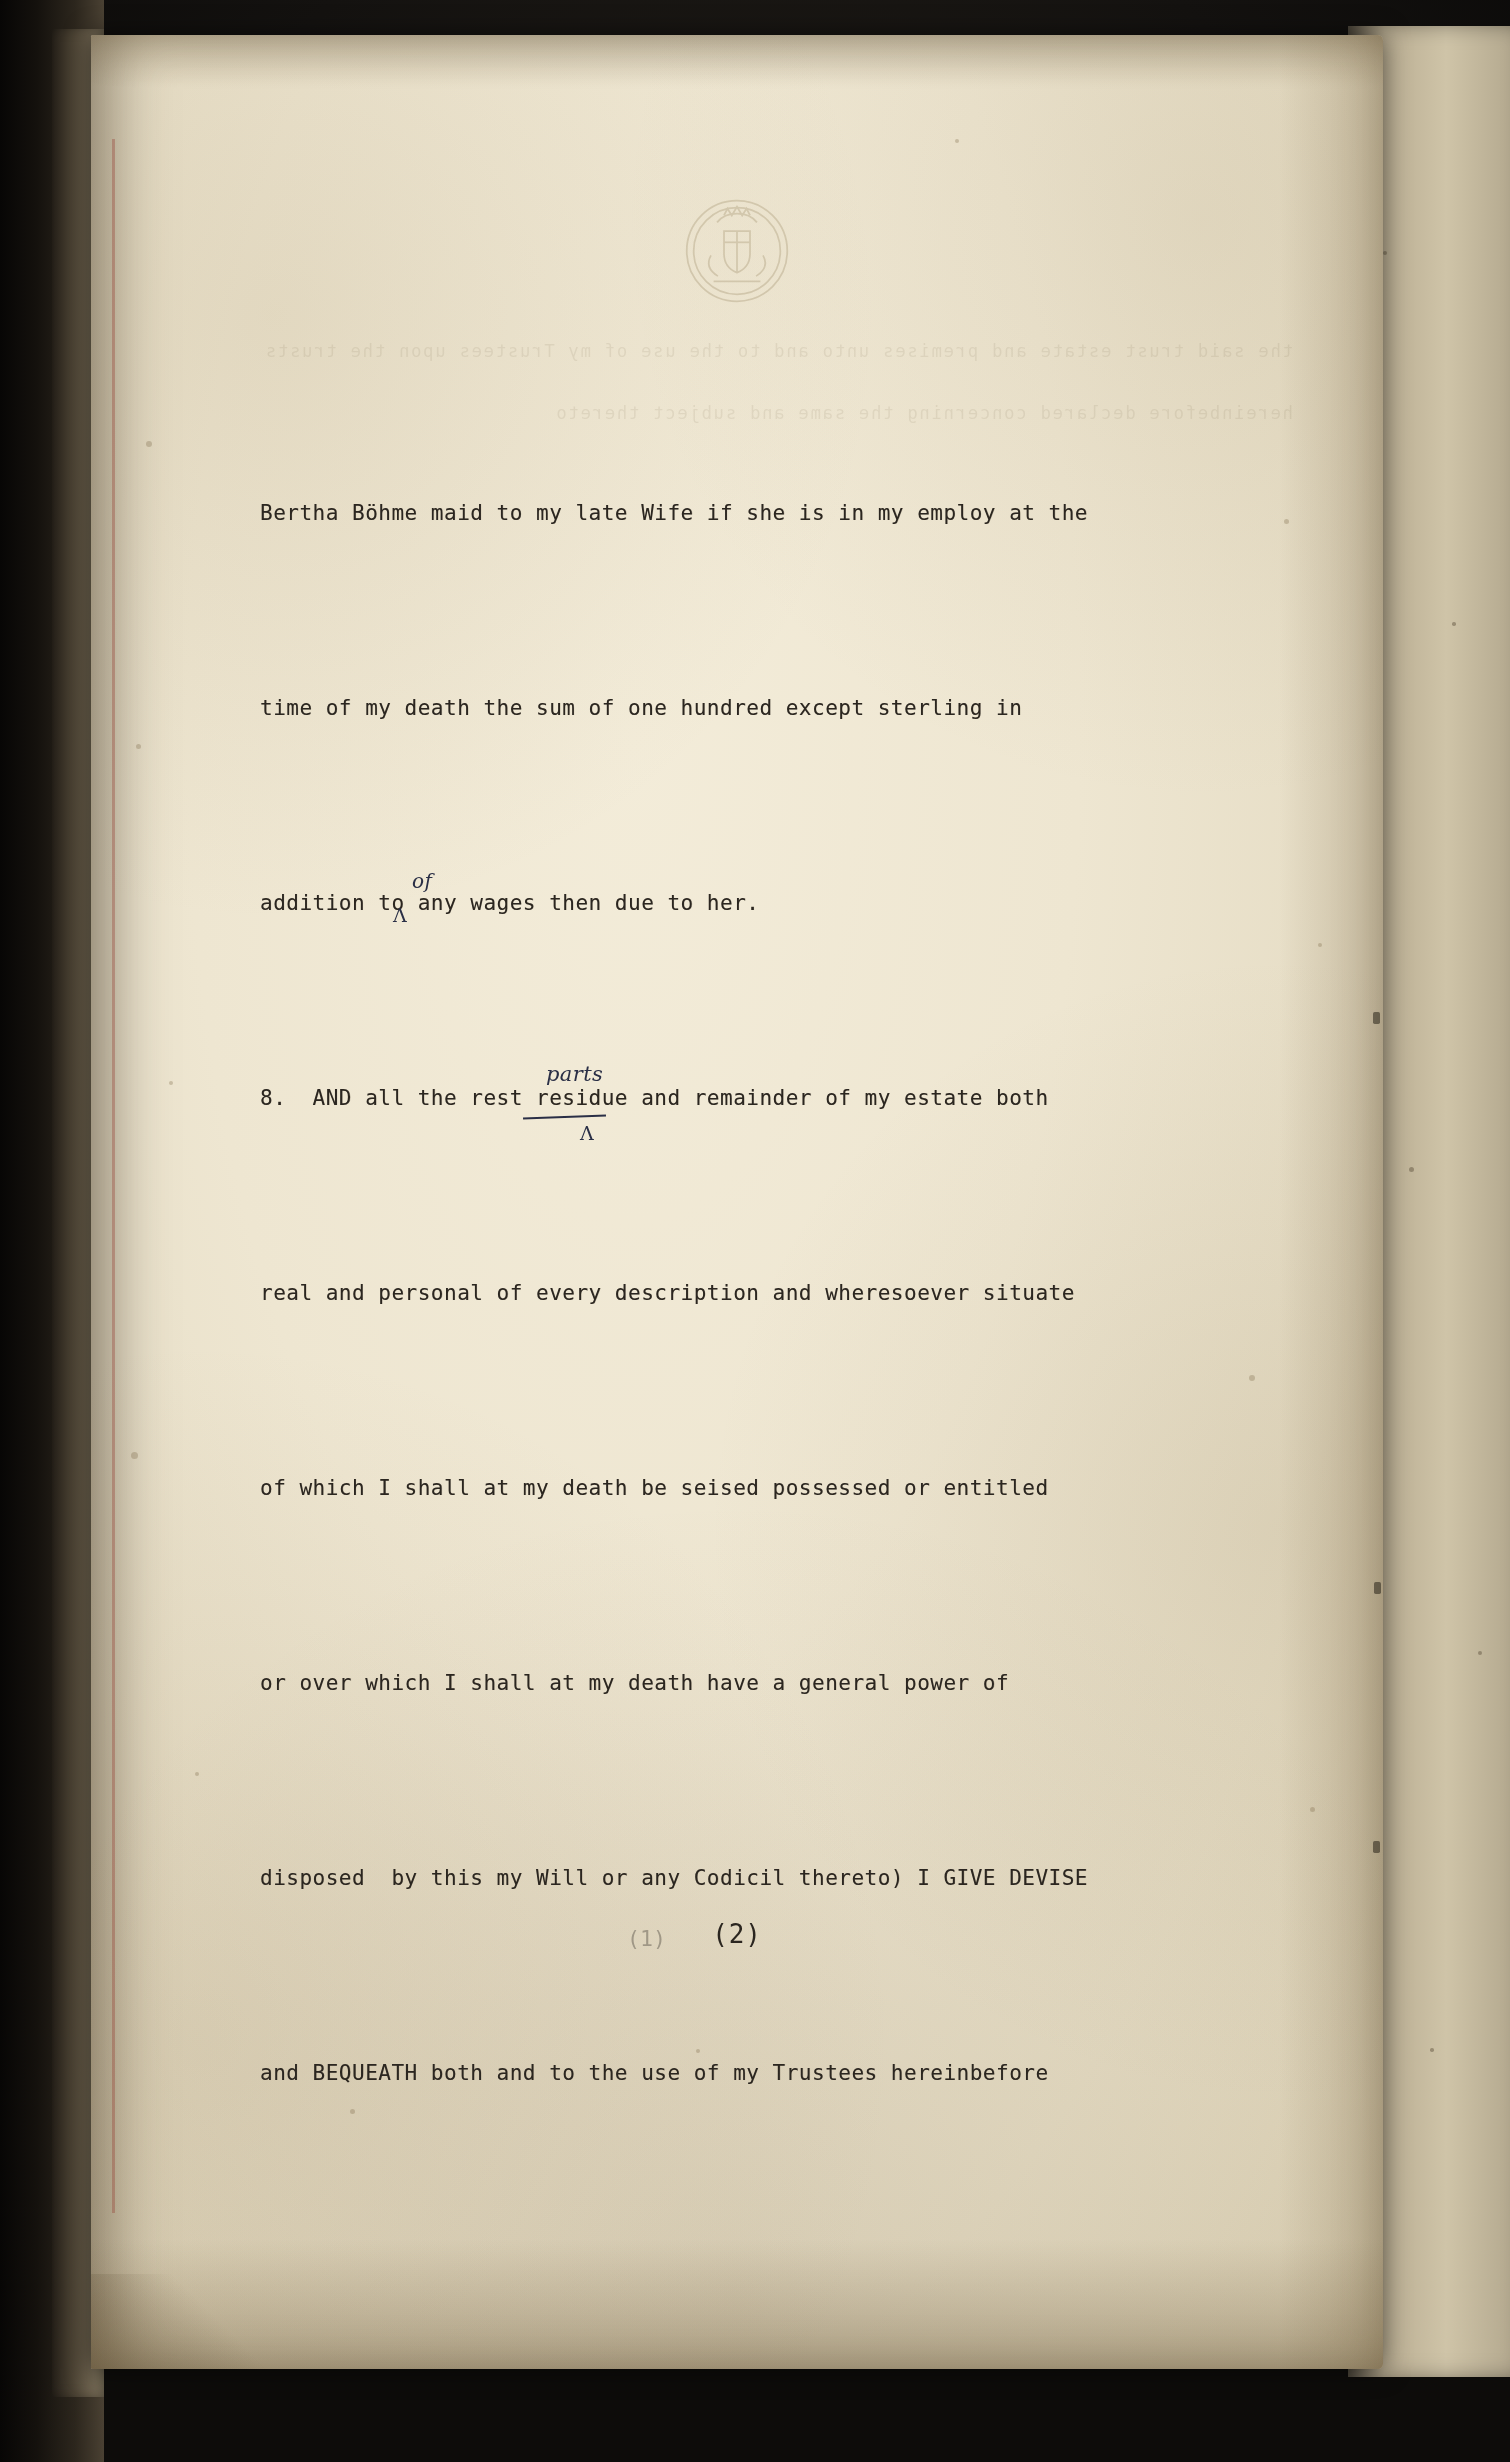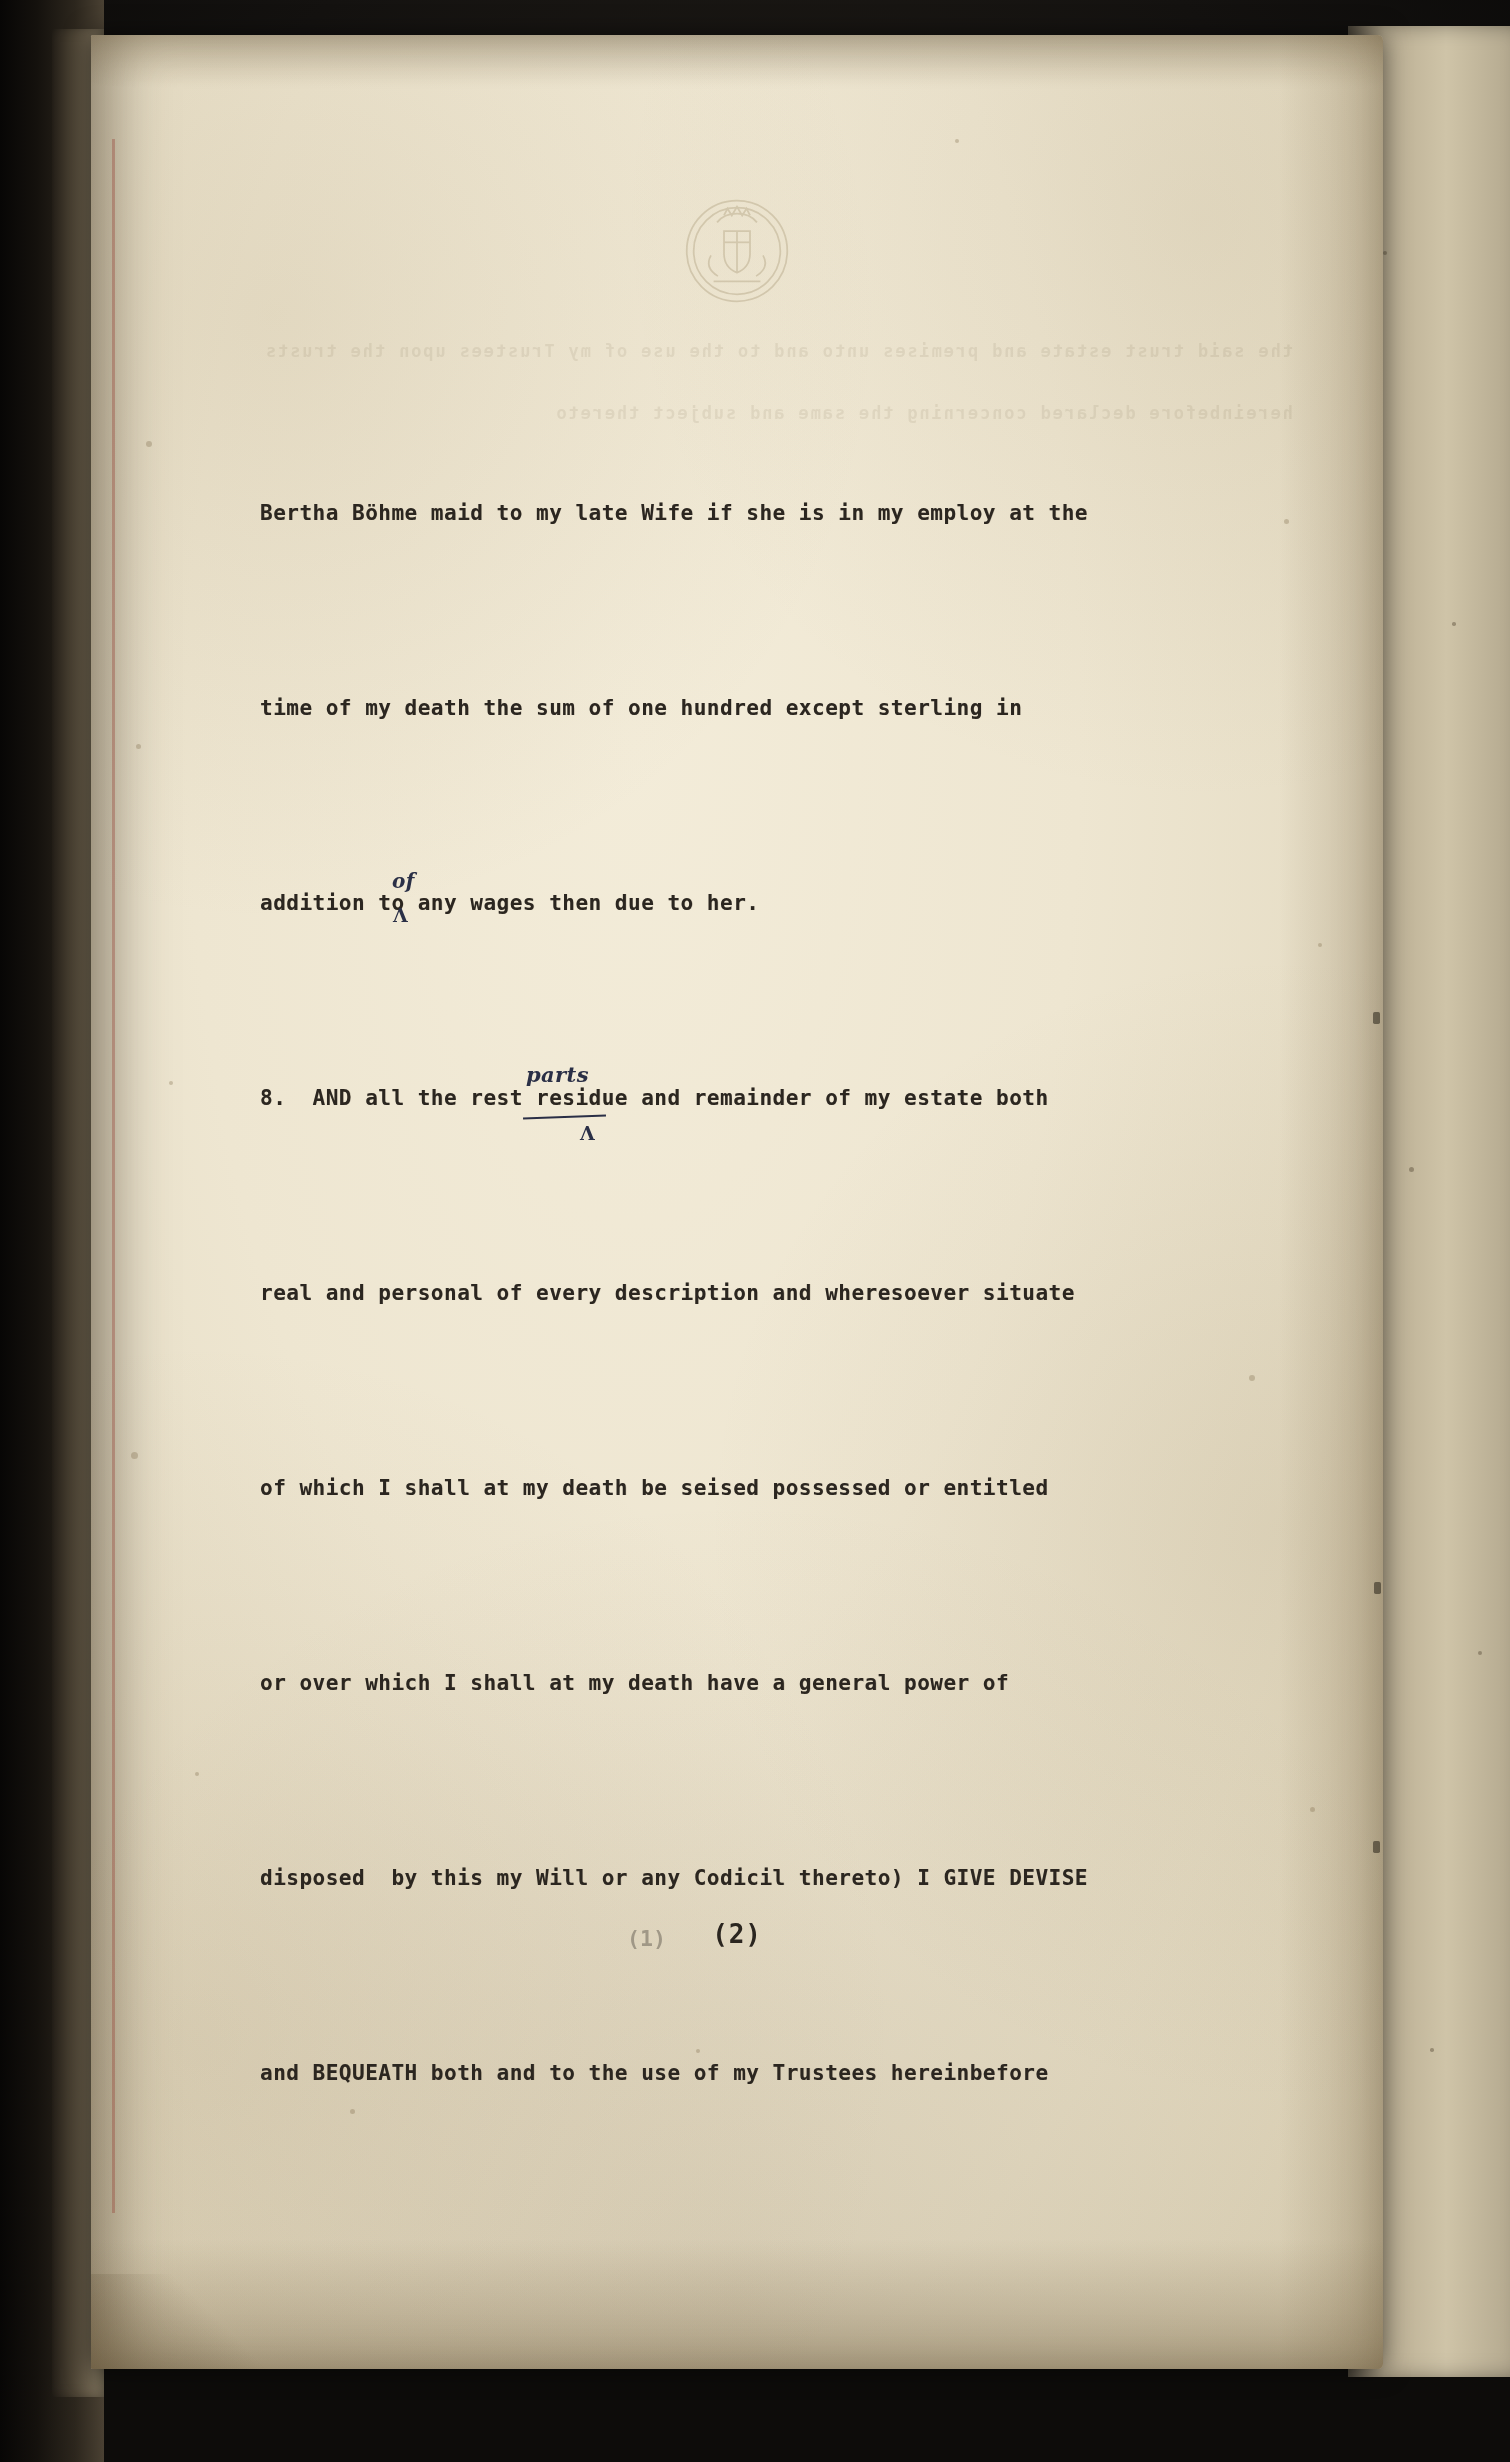--- a/index.html
+++ b/index.html
@@ -13,21 +13,20 @@
     overflow: hidden;
     font-family: "DejaVu Sans Mono", monospace;
   }
 
   
   .scene {
     position: relative;
     width: 1511px;
     height: 1955px;
     background: #16130f;
-    font-weight: bold;
   }
 
   
   .backdrop {
     position: absolute;
     inset: 0;
     background:
       radial-gradient(ellipse at 50% 45%, #2a251d 0%, #141210 70%, #0a0908 100%);
   }
 
@@ -176,20 +175,21 @@
   }
 
   
   .ink {
     position: absolute;
     color: #2a2f46;
     font-family: "DejaVu Serif", serif;
     font-style: italic;
     font-size: 20px;
     letter-spacing: 0.4px;
+    margin-left: 20px;
   }
   .caret {
     position: absolute;
     color: #2a2f46;
     font-family: "DejaVu Serif", serif;
     font-size: 19px;
   }
   .strike {
     position: absolute;
     height: 1.7px;

